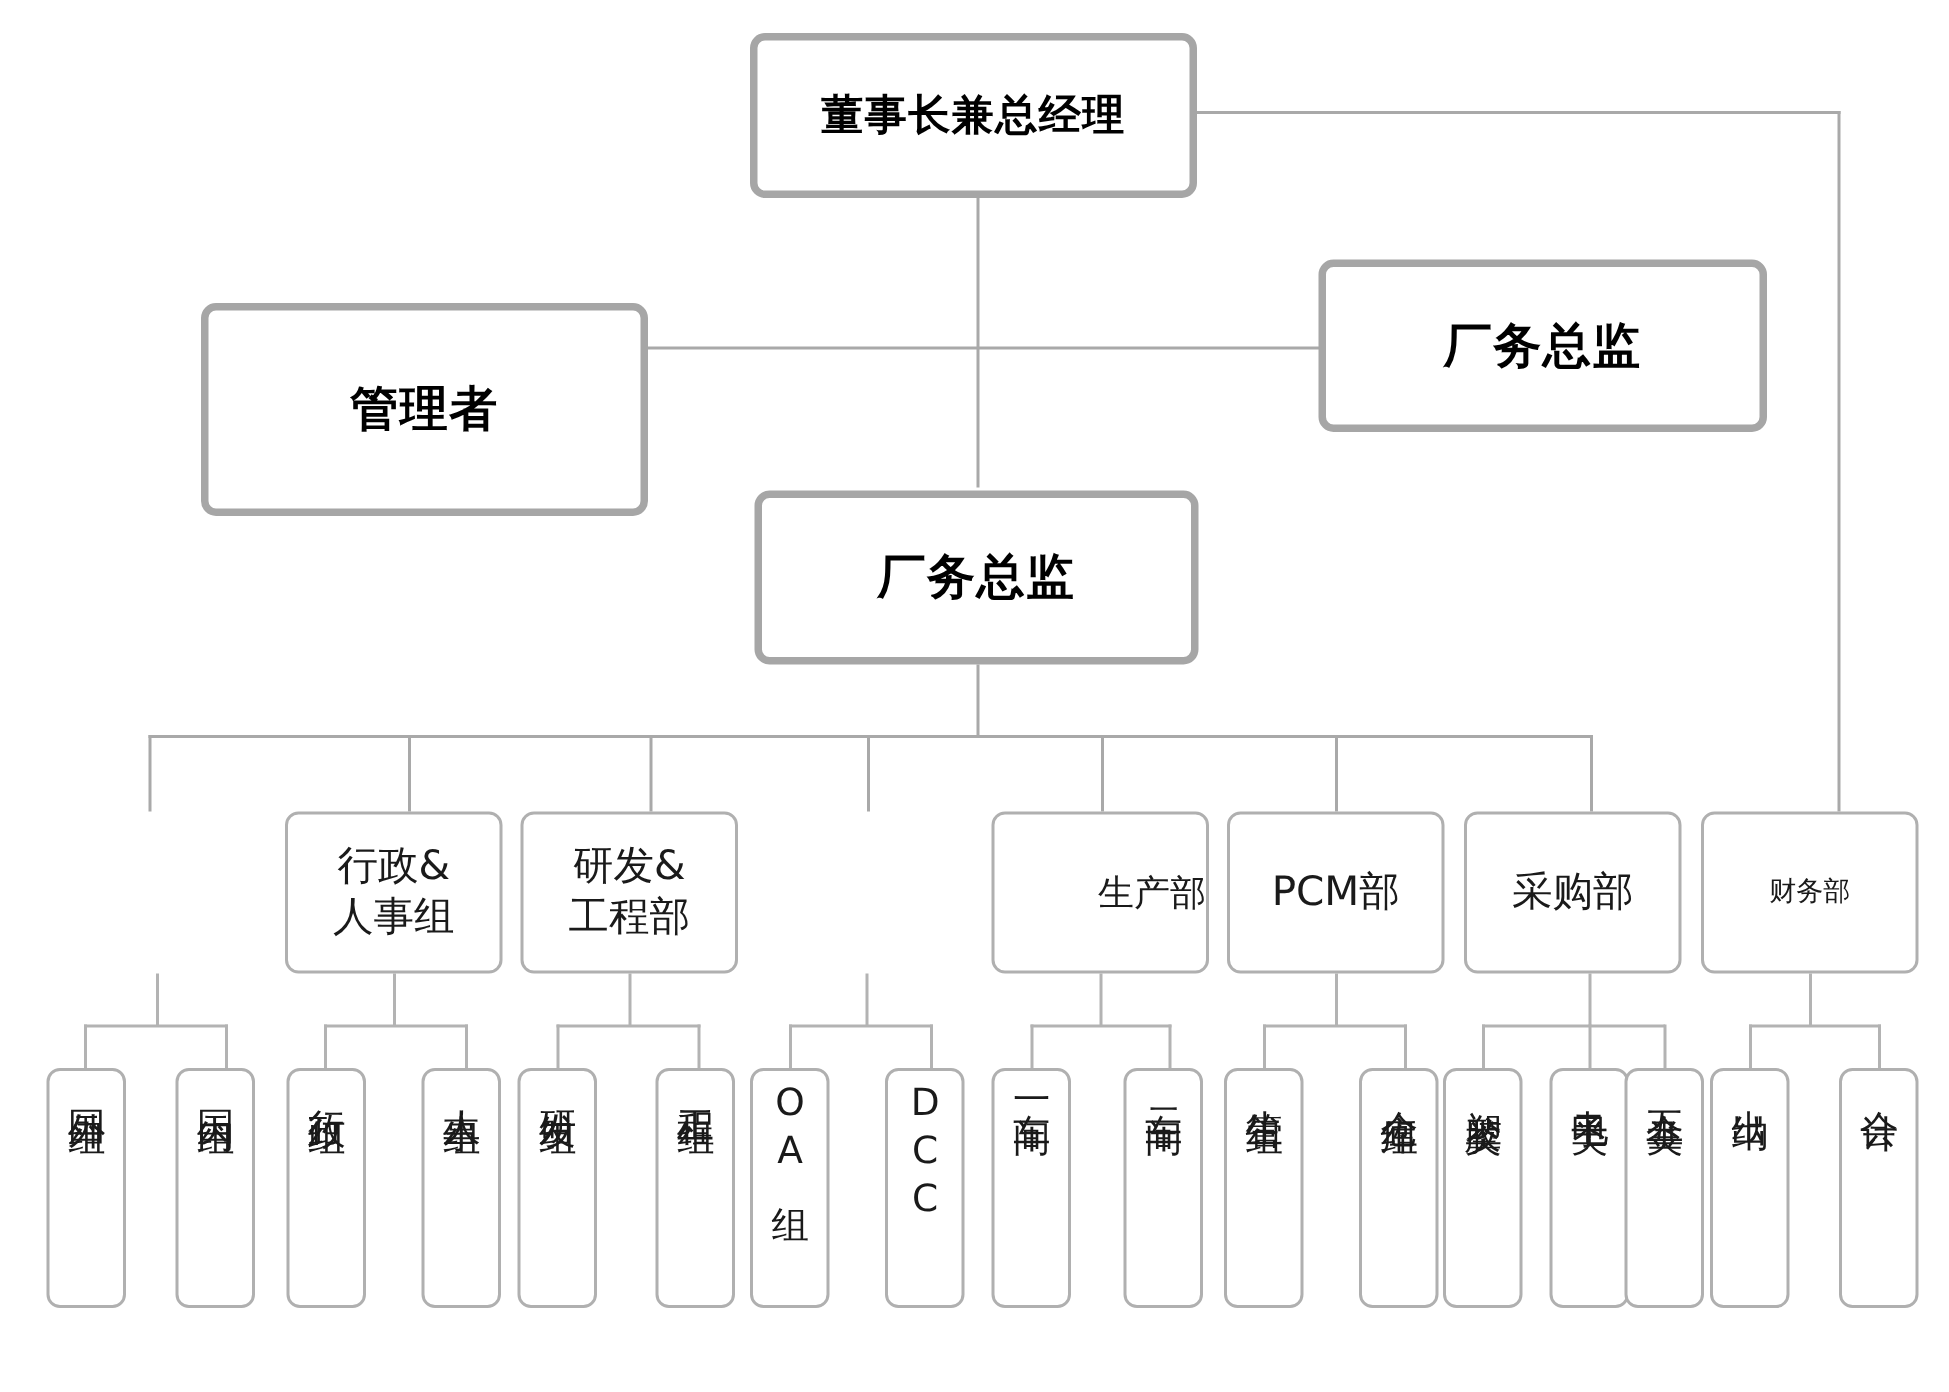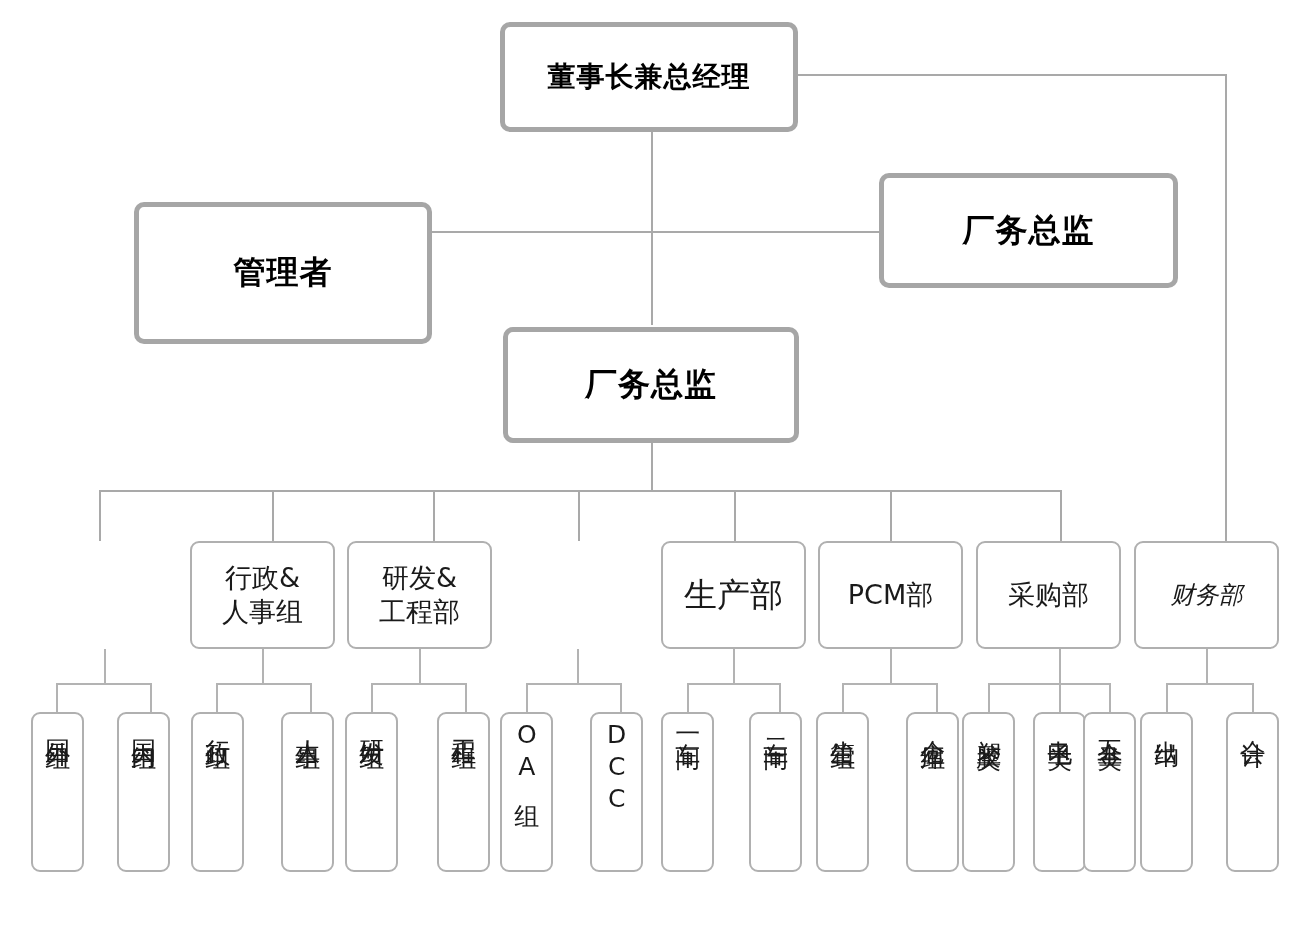--- a/index.html
+++ b/index.html
@@ -163,33 +163,33 @@
     <span class="lbl">研发&amp;
 工程部</span>
   </div>
 
   <div class="box dept" style="left:190px; top:541px; width:145px; height:108px; font-size:27px;">
     <span class="lbl">行政&amp;
 人事组</span>
   </div>
 
 
-  <div class="box dept" style="left:661px; top:541px; width:145px; height:108px; font-size:33px;">
+  <div class="box dept" style="left:661px; top:541px; width:145px; height:108px; font-size:24px;justify-content:flex-end;">
     <span class="lbl">生产部</span>
   </div>
 
   <div class="box dept" style="left:818px; top:541px; width:145px; height:108px; font-size:27px;">
     <span class="lbl">PCM部</span>
   </div>
 
   <div class="box dept" style="left:976px; top:541px; width:145px; height:108px; font-size:27px;">
     <span class="lbl">采购部</span>
   </div>
 
-  <div class="box dept" style="left:1134px; top:541px; width:145px; height:108px; font-size:24px;font-style:italic;">
+  <div class="box dept" style="left:1134px; top:541px; width:145px; height:108px; font-size:18px;">
     <span class="lbl">财务部</span>
   </div>
 
   <div class="box leaf" style="left:31px; top:712px; width:53px; height:160px;">
     <span class="lbl">国外组</span>
   </div>
   <div class="box leaf" style="left:117px; top:712px; width:53px; height:160px;">
     <span class="lbl">国内组</span>
   </div>
 

